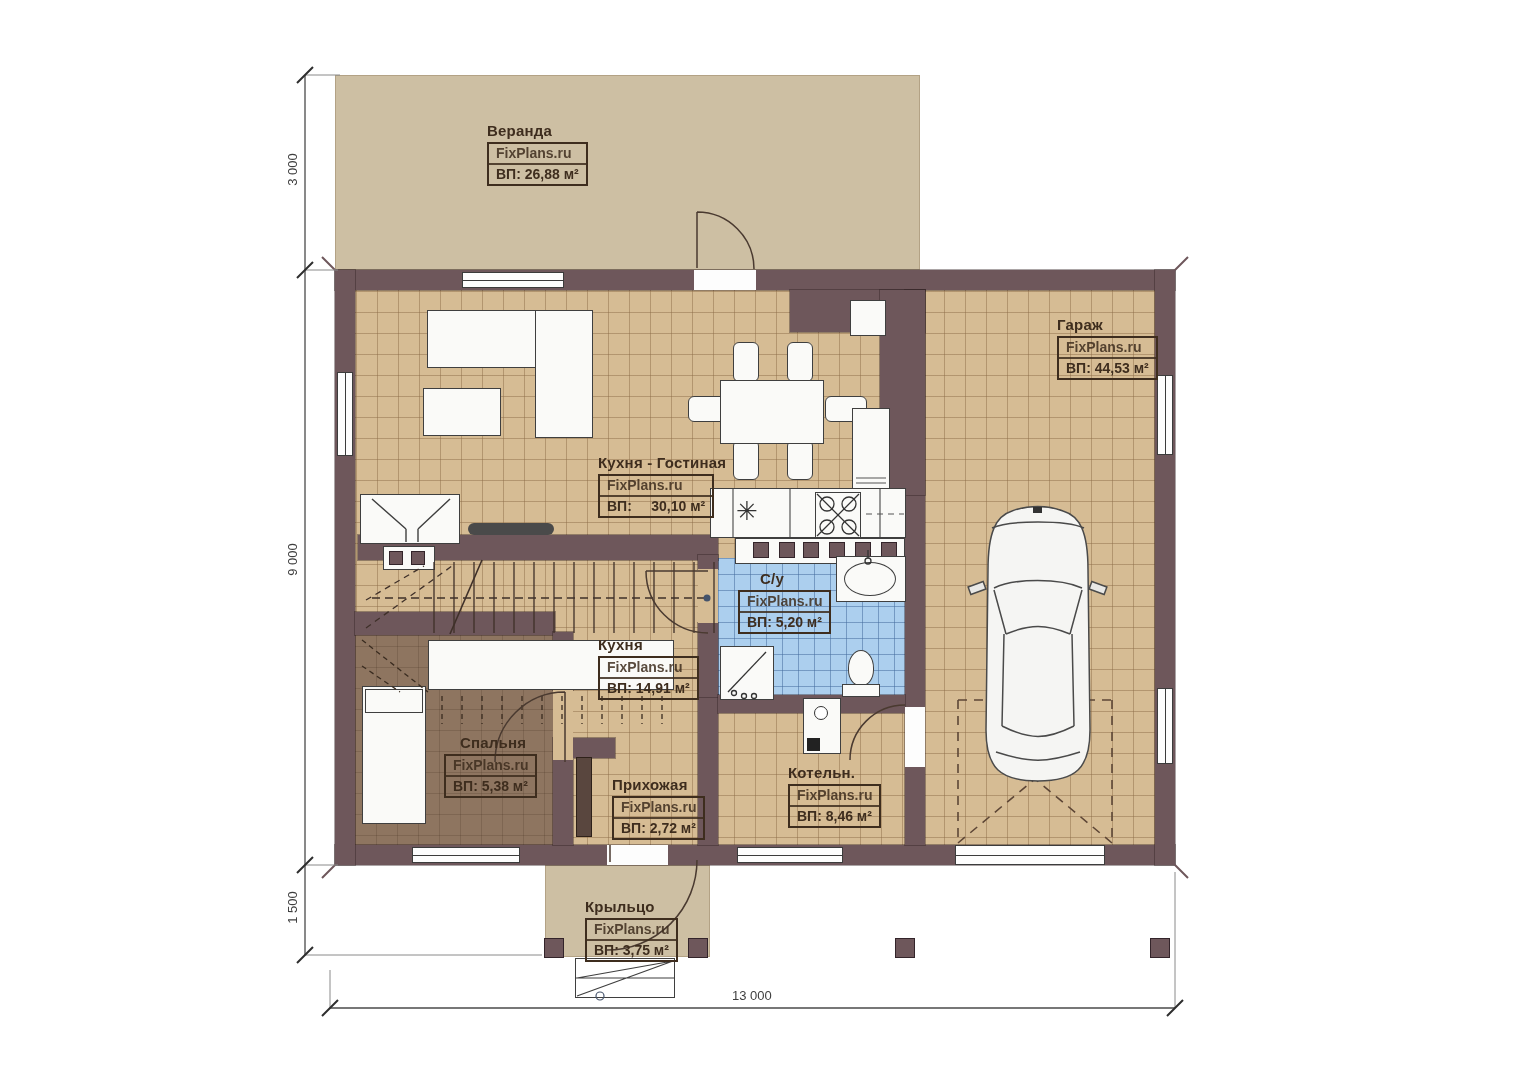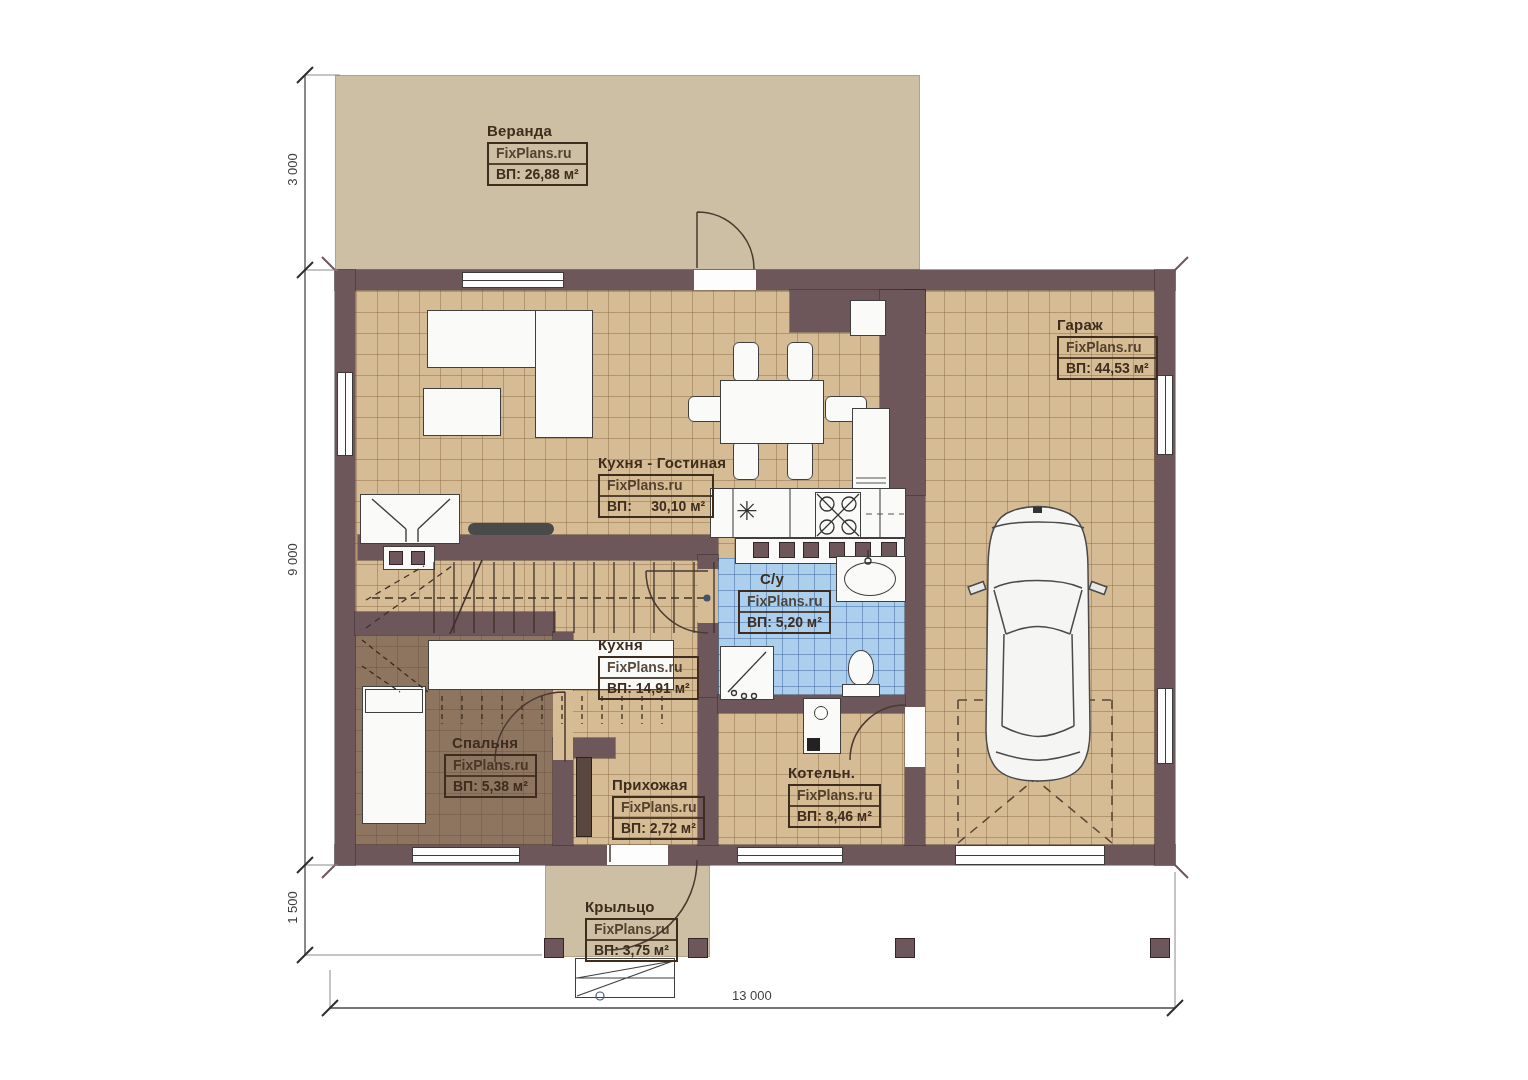--- a/index.html
+++ b/index.html
@@ -254,21 +254,21 @@
 
   <div class="room-label" style="left:598px;top:636px">
     <div class="room-name">Кухня</div>
     <div class="room-box">
       <div class="room-brand">FixPlans.ru</div>
       <div class="room-area">ВП: 14,91 м²</div>
     </div>
   </div>
 
   <div class="room-label" style="left:444px;top:734px">
-    <div class="room-name" style="margin-left:8px">Спальня</div>
+    <div class="room-name" style="margin-left:16px">Спальня</div>
     <div class="room-box">
       <div class="room-brand">FixPlans.ru</div>
       <div class="room-area">ВП: 5,38 м²</div>
     </div>
   </div>
 
   <div class="room-label" style="left:612px;top:776px">
     <div class="room-name">Прихожая</div>
     <div class="room-box">
       <div class="room-brand">FixPlans.ru</div>

